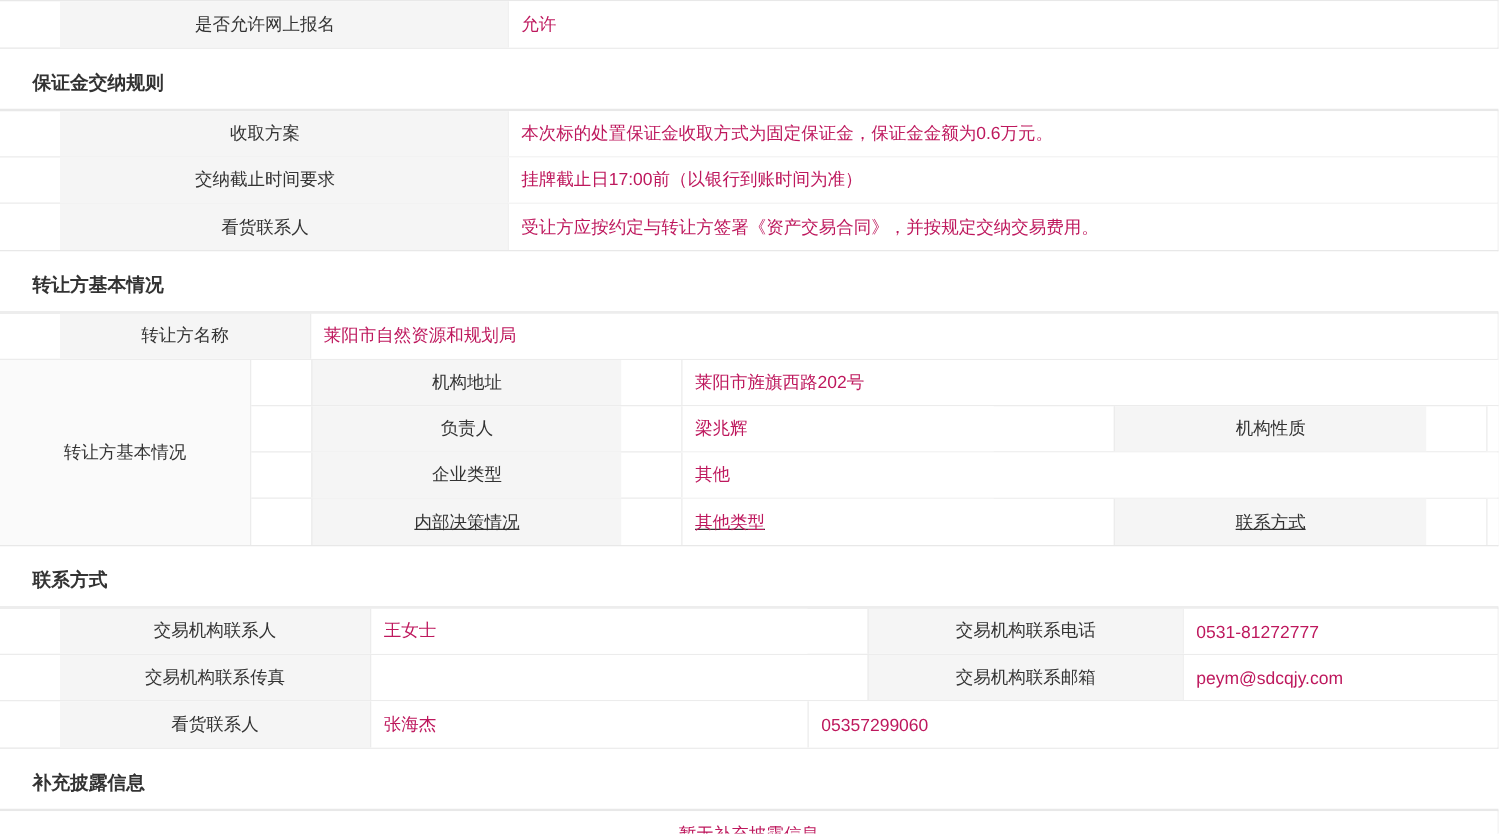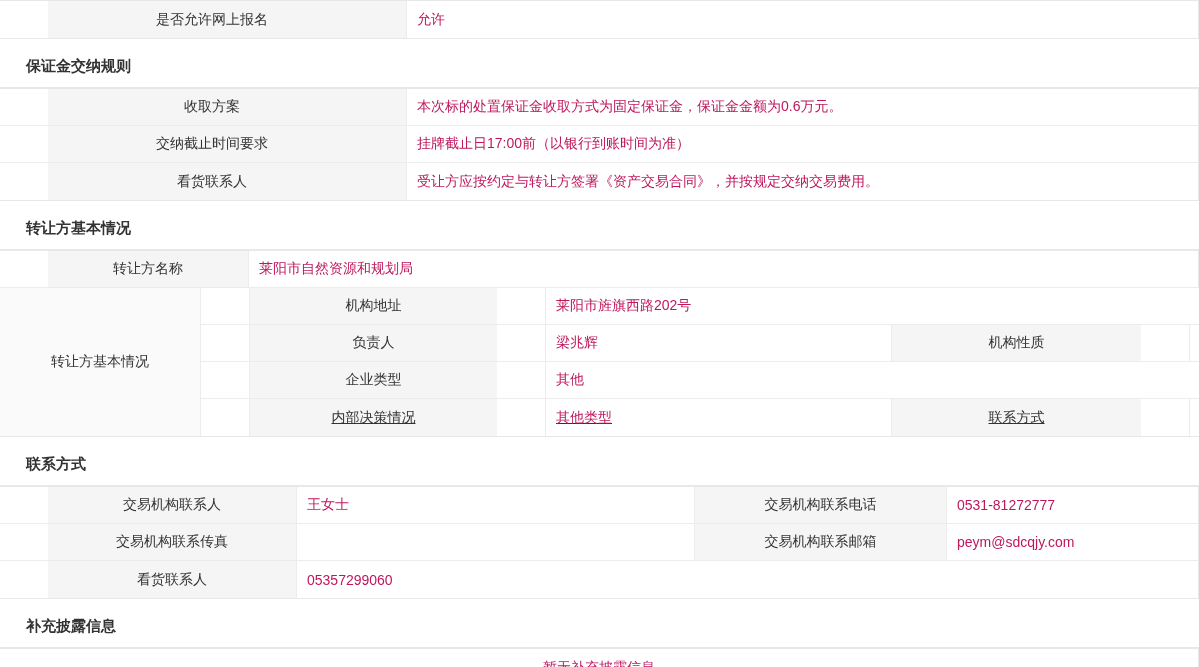--- a/index.html
+++ b/index.html
@@ -102,20 +102,21 @@
         <div class="cell value">0531-81272777</div>
       </div>
       <div class="row">
         <div class="cell label w248">交易机构联系传真</div>
         <div class="cell value w350"></div>
         <div class="cell label w252">交易机构联系邮箱</div>
         <div class="cell value">peym@sdcqjy.com</div>
       </div>
       <div class="row">
         <div class="cell label w248">看货联系人</div>
+        <div class="cell value w350">张海杰</div>
         <div class="cell value">05357299060</div>
       </div>
     </div>
   </div>
 
   <div class="section">
     <div class="section-title">补充披露信息</div>
     <div class="tbl">
       <div class="row">
         <div class="cell value center-row">暂无补充披露信息</div>

